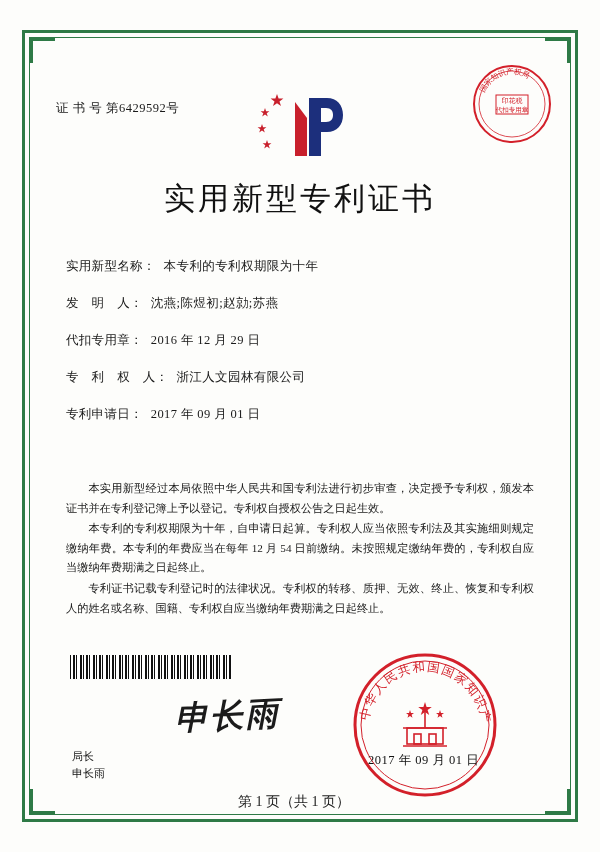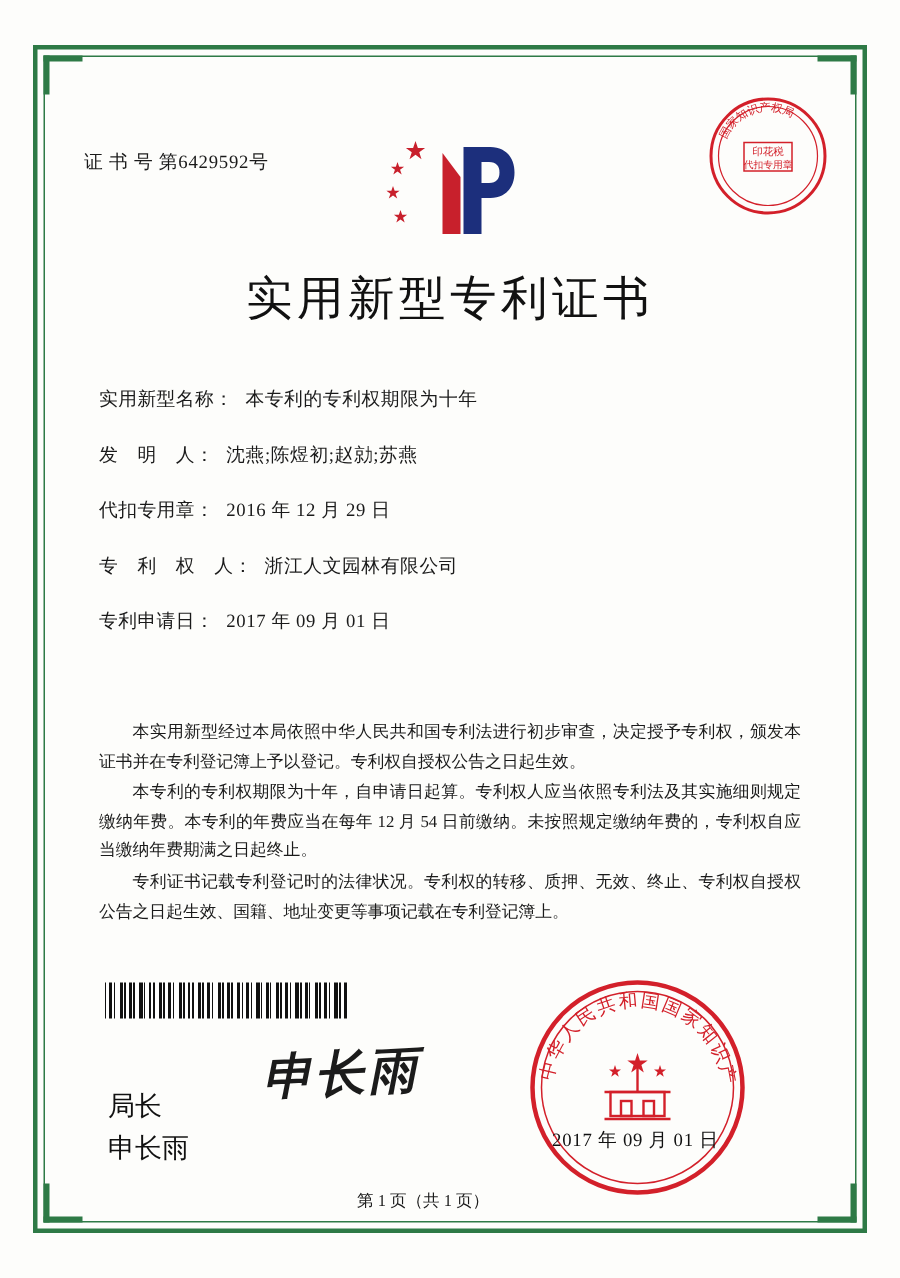--- a/index.html
+++ b/index.html
@@ -125,22 +125,22 @@
     width: 162px; height: 24px;
     background: repeating-linear-gradient(90deg,
       #111 0px, #111 1px, #fff 1px, #fff 3px,
       #111 3px, #111 5px, #fff 5px, #fff 6px,
       #111 6px, #111 7px, #fff 7px, #fff 10px,
       #111 10px, #111 12px, #fff 12px, #fff 13px);
   }
 
   .director {
     position: absolute;
-    left: 72px; top: 724px;
-    font-size: 18px;
+    left: 72px; top: 748px;
+    font-size: 11px;
     line-height: 1.55;
     color: #111;
   }
   .signature {
     position: absolute;
     left: 175px; top: 694px;
     font-size: 33px;
     font-family: "Liberation Serif", "DejaVu Serif", serif;
     font-style: italic;
     font-weight: bold;
@@ -158,24 +158,24 @@
   .seal-date {
     position: absolute;
     left: 368px; top: 752px;
     font-size: 12.5px;
     color: #111;
     letter-spacing: 0.5px;
   }
 
   .page-no {
     position: absolute;
-    left: 0; top: 793px;
+    left: 12px; top: 793px;
     width: 564px;
     text-align: center;
-    font-size: 11px;
+    font-size: 14px;
     color: #1a1a1a;
   }
 </style>
 </head>
 <body>
 
 <div class="page">
 
   <div class="border-outer"></div>
   <div class="border-inner"></div>
@@ -238,21 +238,21 @@
     </div>
     <div class="field-row">
       <span class="field-label">专利申请日：</span>
       <span class="field-value">2017 年 09 月 01 日</span>
     </div>
   </div>
 
   <div class="body-text">
     <p>本实用新型经过本局依照中华人民共和国专利法进行初步审查，决定授予专利权，颁发本证书并在专利登记簿上予以登记。专利权自授权公告之日起生效。</p>
     <p>本专利的专利权期限为十年，自申请日起算。专利权人应当依照专利法及其实施细则规定缴纳年费。本专利的年费应当在每年 12 月 54 日前缴纳。未按照规定缴纳年费的，专利权自应当缴纳年费期满之日起终止。</p>
-    <p>专利证书记载专利登记时的法律状况。专利权的转移、质押、无效、终止、专利权自授权公告之日起生效、国籍、地址变更等事项记载在专利登记簿上。</p>
+    <p>专利证书记载专利登记时的法律状况。专利权的转移、质押、无效、终止、恢复和专利权人的姓名或名称、国籍、专利权自应当缴纳年费期满之日起终止。</p>
   </div>
 
   <div class="barcode"></div>
 
   <div class="director">
     <div>局长</div>
     <div>申长雨</div>
   </div>
 
   <div class="signature">申长雨</div>

